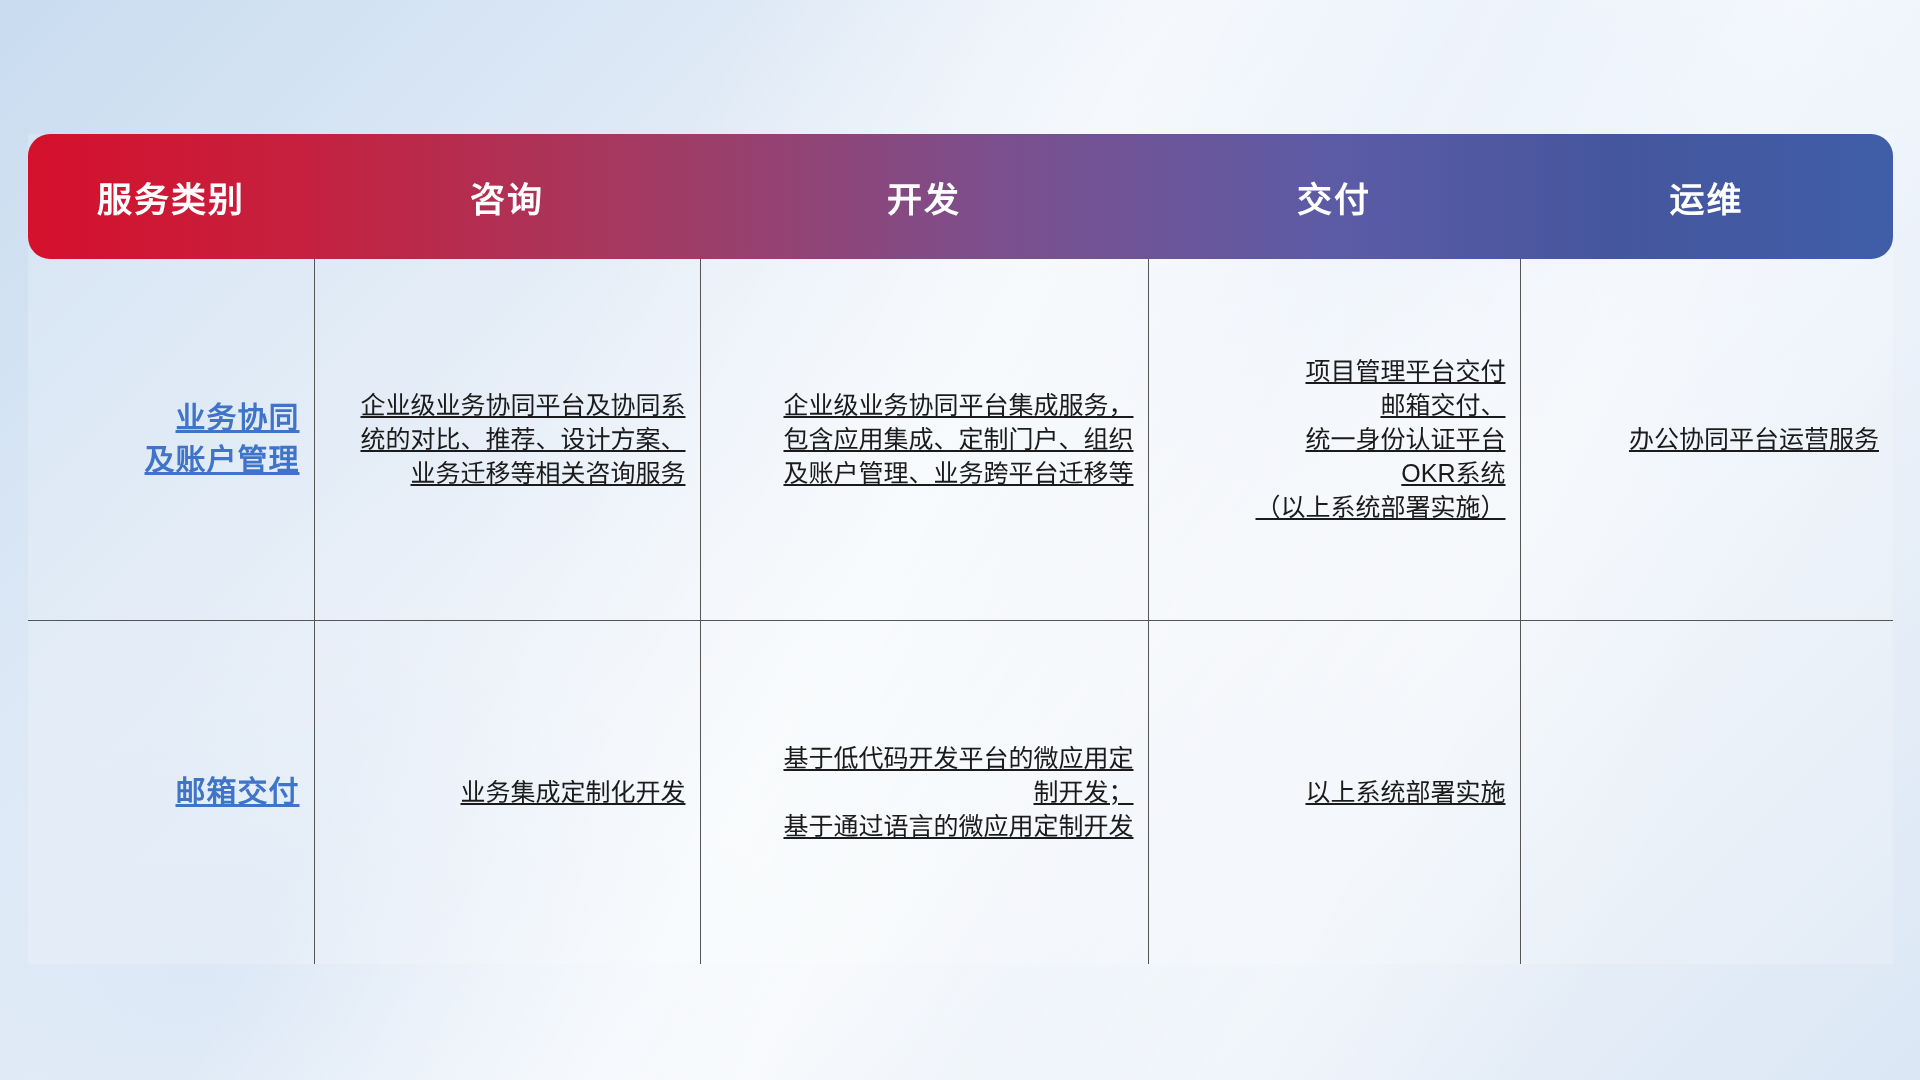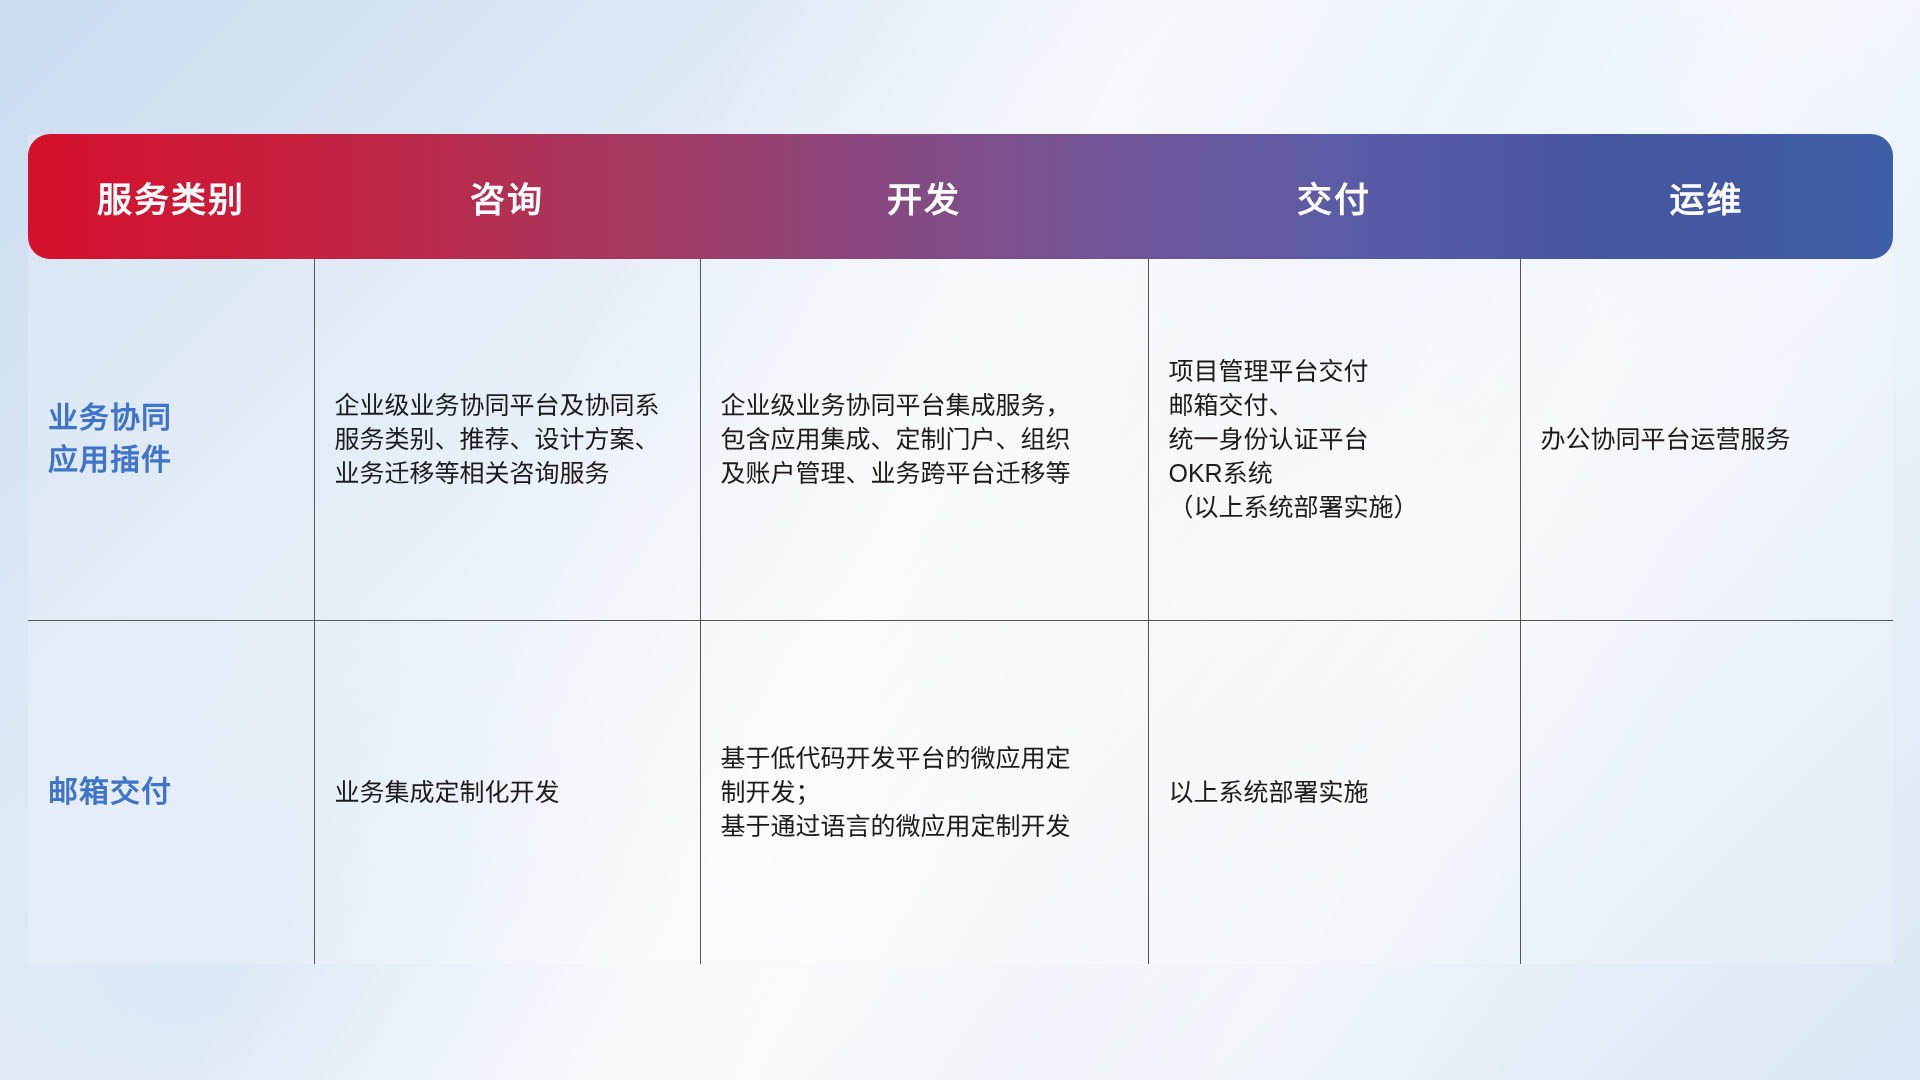--- a/index.html
+++ b/index.html
@@ -73,27 +73,28 @@
     z-index: 0;
   }
   .head-label {
     position: relative;
     z-index: 1;
   }
 
   
   tbody td {
     border: 1px solid #5c5c5c;
-    padding: 14px 20px;
+    padding: 14px 14px;
     font-size: 25px;
     color: #1b1b1b;
     line-height: 1.36;
-    text-align: left;
+    text-align: right;
     vertical-align: middle;
     background: transparent;
+    text-decoration: underline;
   }
   tbody tr td:first-child {
     border-left: none;
     color: #3f74c8;
     font-weight: bold;
     font-size: 30px;
     letter-spacing: 1px;
     line-height: 1.42;
   }
   tbody tr td:last-child {
@@ -150,23 +151,23 @@
             <span class="head-label">交付</span>
           </th>
           <th>
             <span class="head-label">运维</span>
           </th>
         </tr>
       </thead>
       <tbody>
         <tr class="r1">
           <td class="cell-multiline">业务协同
-应用插件</td>
+及账户管理</td>
           <td class="cell-multiline">企业级业务协同平台及协同系
-服务类别、推荐、设计方案、
+统的对比、推荐、设计方案、
 业务迁移等相关咨询服务</td>
           <td class="cell-multiline">企业级业务协同平台集成服务，
 包含应用集成、定制门户、组织
 及账户管理、业务跨平台迁移等</td>
           <td class="cell-multiline">项目管理平台交付
 邮箱交付、
 统一身份认证平台
 OKR系统
 （以上系统部署实施）</td>
           <td class="cell-multiline">办公协同平台运营服务</td>

